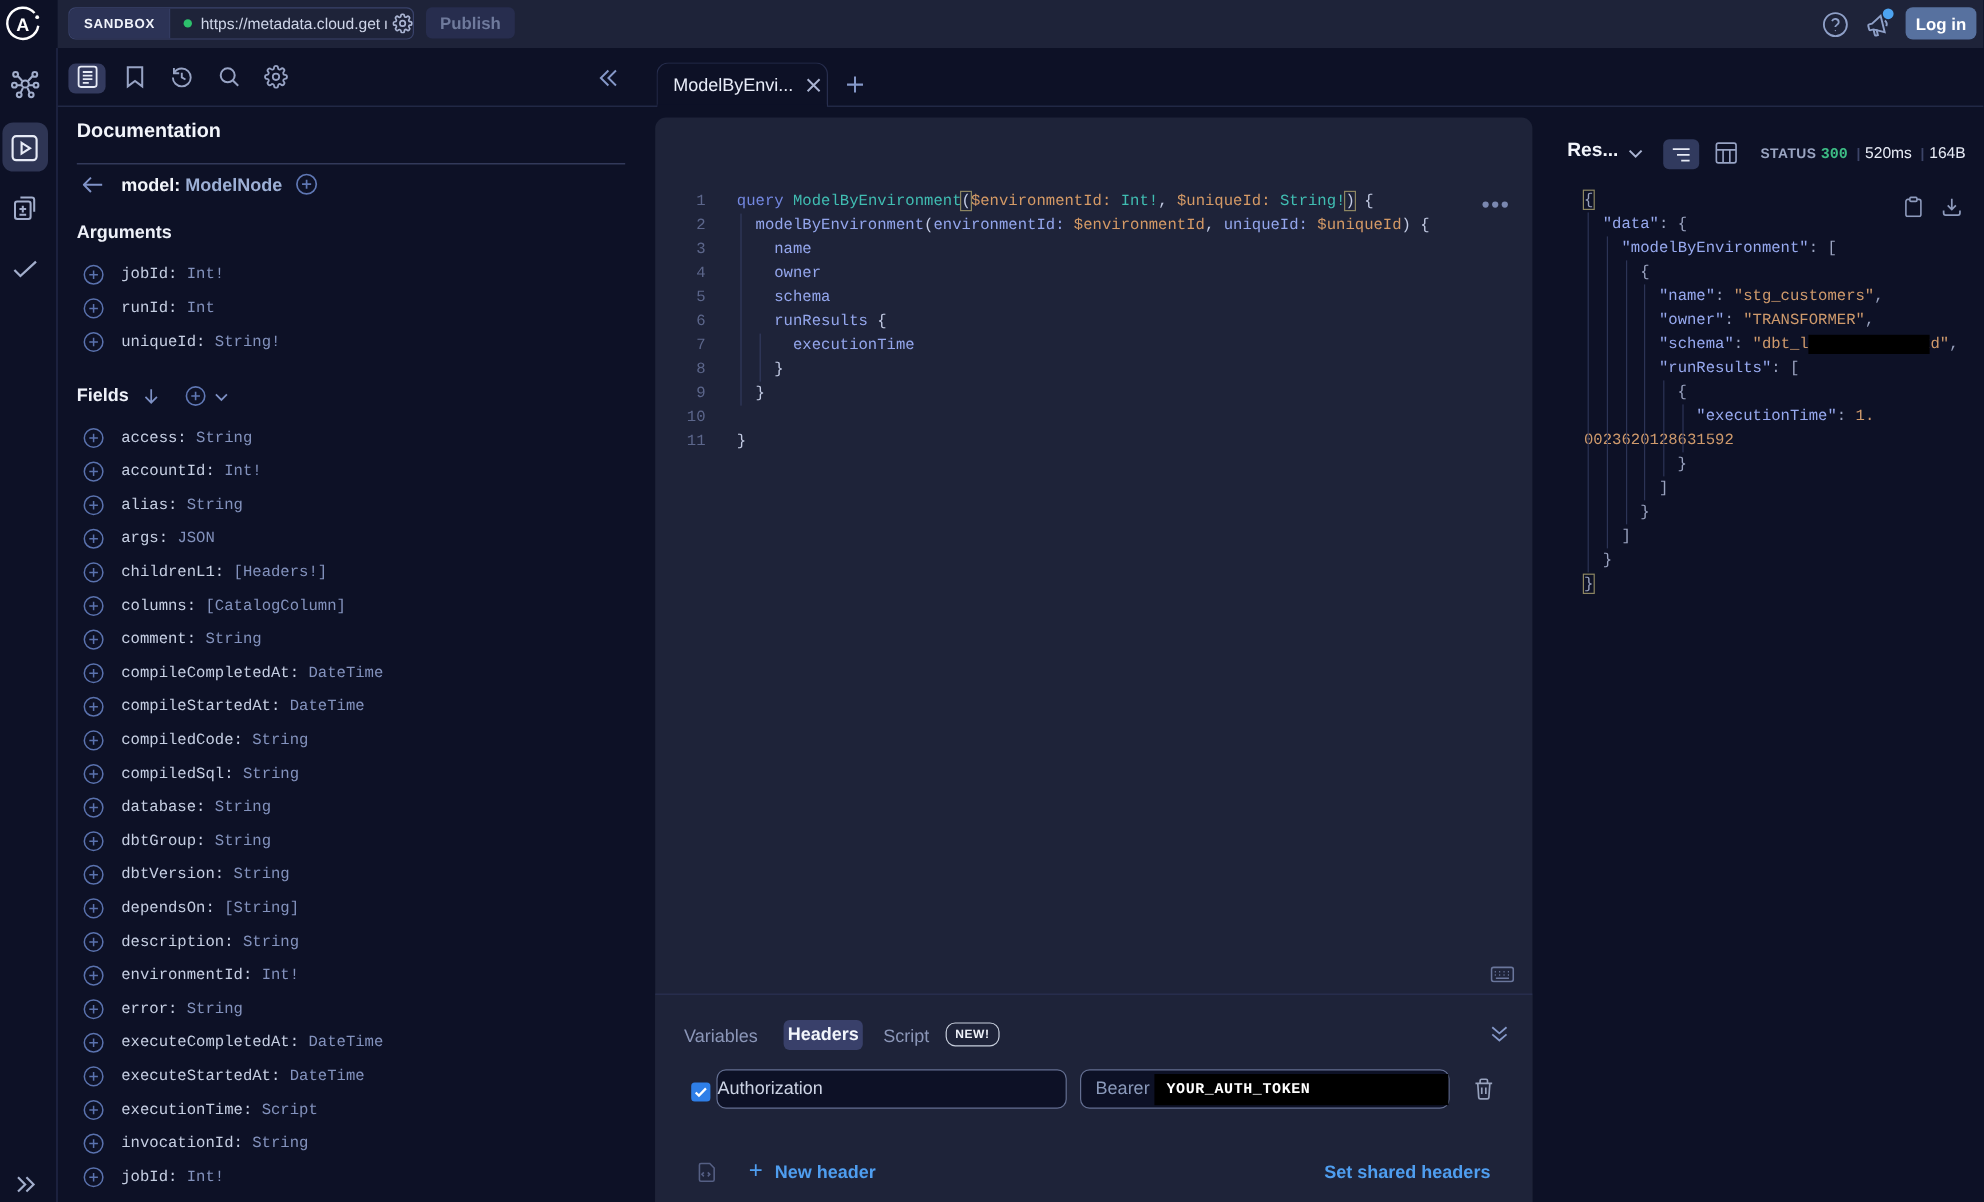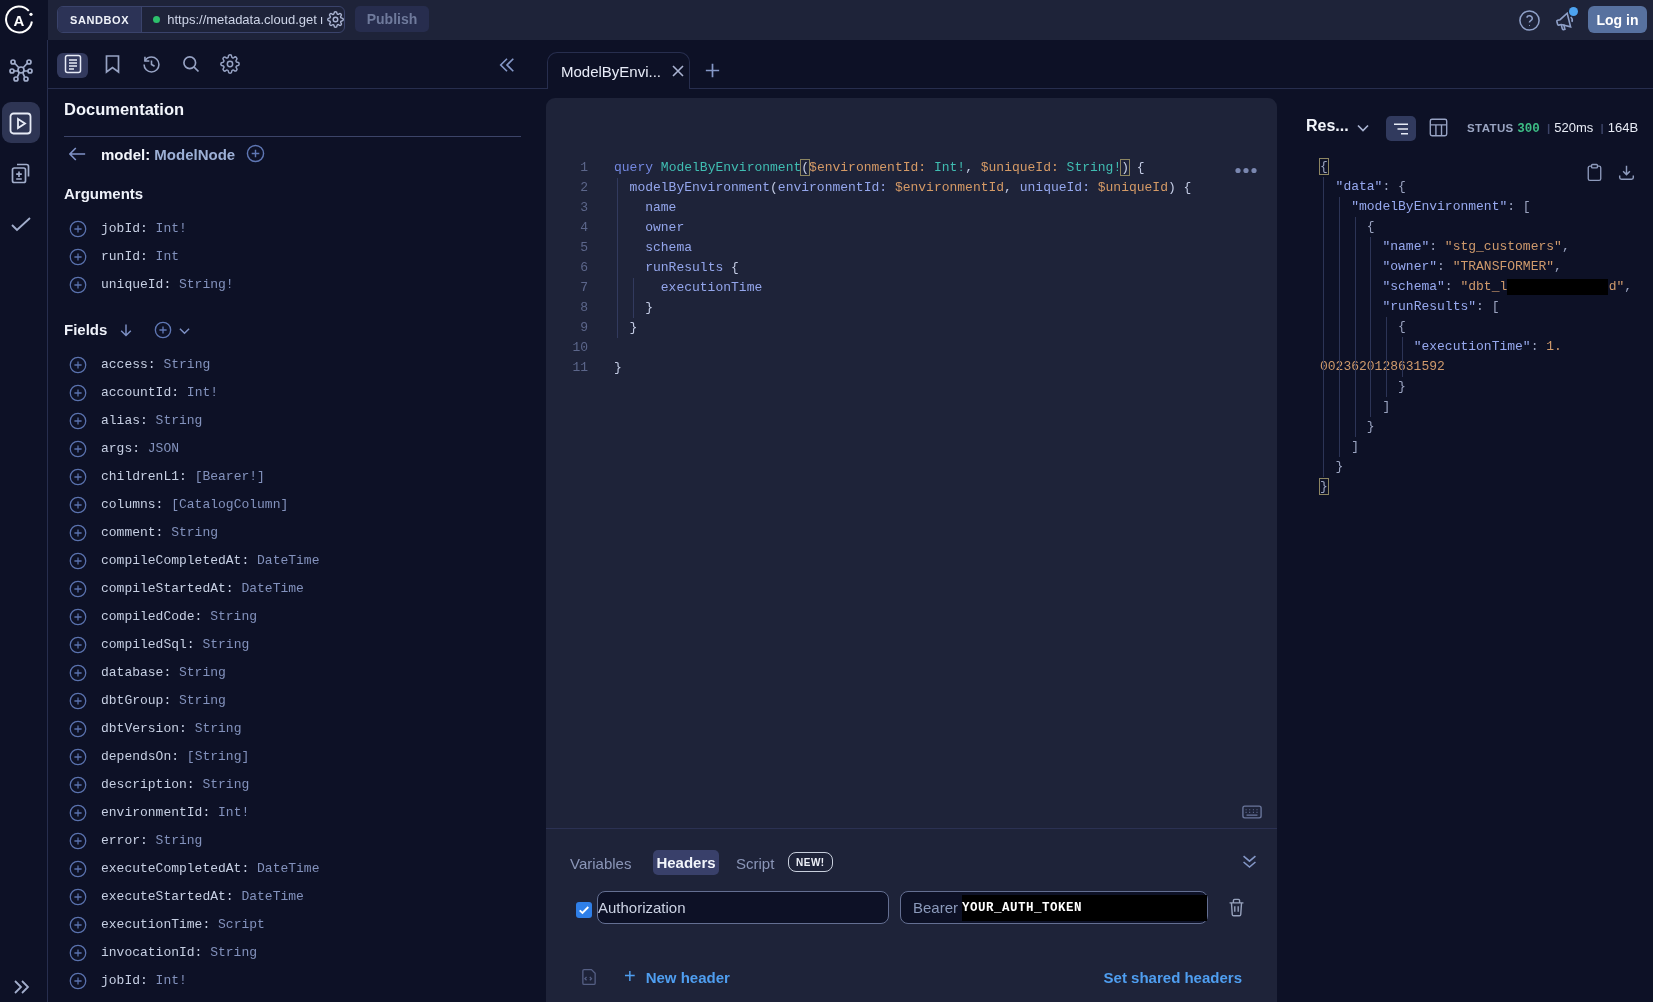--- a/index.html
+++ b/index.html
@@ -64,21 +64,21 @@
         color:#f2f5fb;font-weight:bold;font-size:15px;display:flex;align-items:center;justify-content:center;}
   #newbadge{position:absolute;left:242px;top:23px;height:18px;padding:0 7px;border:1px solid #c8cfdd;border-radius:8px;
         color:#eef1f9;font-size:10px;font-weight:bold;letter-spacing:.5px;display:flex;align-items:center;}
   #chk{position:absolute;left:30px;top:73px;width:16px;height:16px;background:#2f7fe8;border-radius:3px;
        display:flex;align-items:center;justify-content:center;}
   .hinput{position:absolute;top:62px;height:33px;border:1px solid #646f92;border-radius:8px;box-sizing:border-box;
        display:flex;align-items:center;font-size:15px;color:#ccd3e4;background:#0d1126;}
   #hin1{left:51px;width:292px;padding-left:0;}
   #hin2{left:354px;width:308px;padding-left:12px;}
   #redact1{background:#000;color:#fff;font-family:"Liberation Mono",monospace;font-size:12.5px;font-weight:bold;
-       height:26px;display:flex;align-items:center;margin-left:4px;letter-spacing:.5px;width:245px;box-sizing:border-box;}
+       height:26px;display:flex;align-items:center;padding-left:10px;margin-left:4px;letter-spacing:.5px;width:245px;box-sizing:border-box;}
   #newhdr{position:absolute;left:78px;top:138px;color:#4f9ef0;font-size:15px;font-weight:bold;display:flex;align-items:center;gap:10px;}
   #setshared{position:absolute;right:35px;top:140px;color:#4f9ef0;font-size:15px;font-weight:bold;}
   
   #resp{position:absolute;left:1277px;top:89px;width:376px;height:913px;}
   #rhdr{position:absolute;left:0;top:0;width:376px;height:55px;}
   #rtitle{position:absolute;left:29px;top:28px;font-size:16px;font-weight:bold;color:#f2f5fb;}
   #ricon1{position:absolute;left:109px;top:27px;width:30px;height:25px;background:#313a5e;border-radius:5px;display:flex;align-items:center;justify-content:center;}
   #rstat{position:absolute;left:190px;top:31px;font-size:11.5px;color:#9aa5c2;font-weight:bold;letter-spacing:.4px;}
   #rjson{position:absolute;left:43px;top:68px;width:330px;font-family:"Liberation Mono",monospace;font-size:13px;line-height:20px;white-space:pre;color:#9aa3c0;}
   #rjson .k{color:#97a9ef;} #rjson .s{color:#cf9a6c;} #rjson .p{color:#9aa3c0;}
@@ -269,21 +269,21 @@
  <circle cx="10" cy="10" r="8.6"></circle>
           <path d="M10 6v8M6 10h8"></path>
         </svg>
  <span class="dname">args: <b>JSON</b></span>
       </div>
       <div class="drow" style="top:374px">
  <svg class="plus" width="18" height="18" viewBox="0 0 20 20" fill="none" stroke="#5a72ae" stroke-width="1.4">
  <circle cx="10" cy="10" r="8.6"></circle>
           <path d="M10 6v8M6 10h8"></path>
         </svg>
- <span class="dname">childrenL1: <b>[Bearer!]</b></span>
+ <span class="dname">childrenL1: <b>[Headers!]</b></span>
       </div>
       <div class="drow" style="top:402px">
  <svg class="plus" width="18" height="18" viewBox="0 0 20 20" fill="none" stroke="#5a72ae" stroke-width="1.4">
  <circle cx="10" cy="10" r="8.6"></circle>
           <path d="M10 6v8M6 10h8"></path>
         </svg>
  <span class="dname">columns: <b>[CatalogColumn]</b></span>
       </div>
       <div class="drow" style="top:430px">
  <svg class="plus" width="18" height="18" viewBox="0 0 20 20" fill="none" stroke="#5a72ae" stroke-width="1.4">

